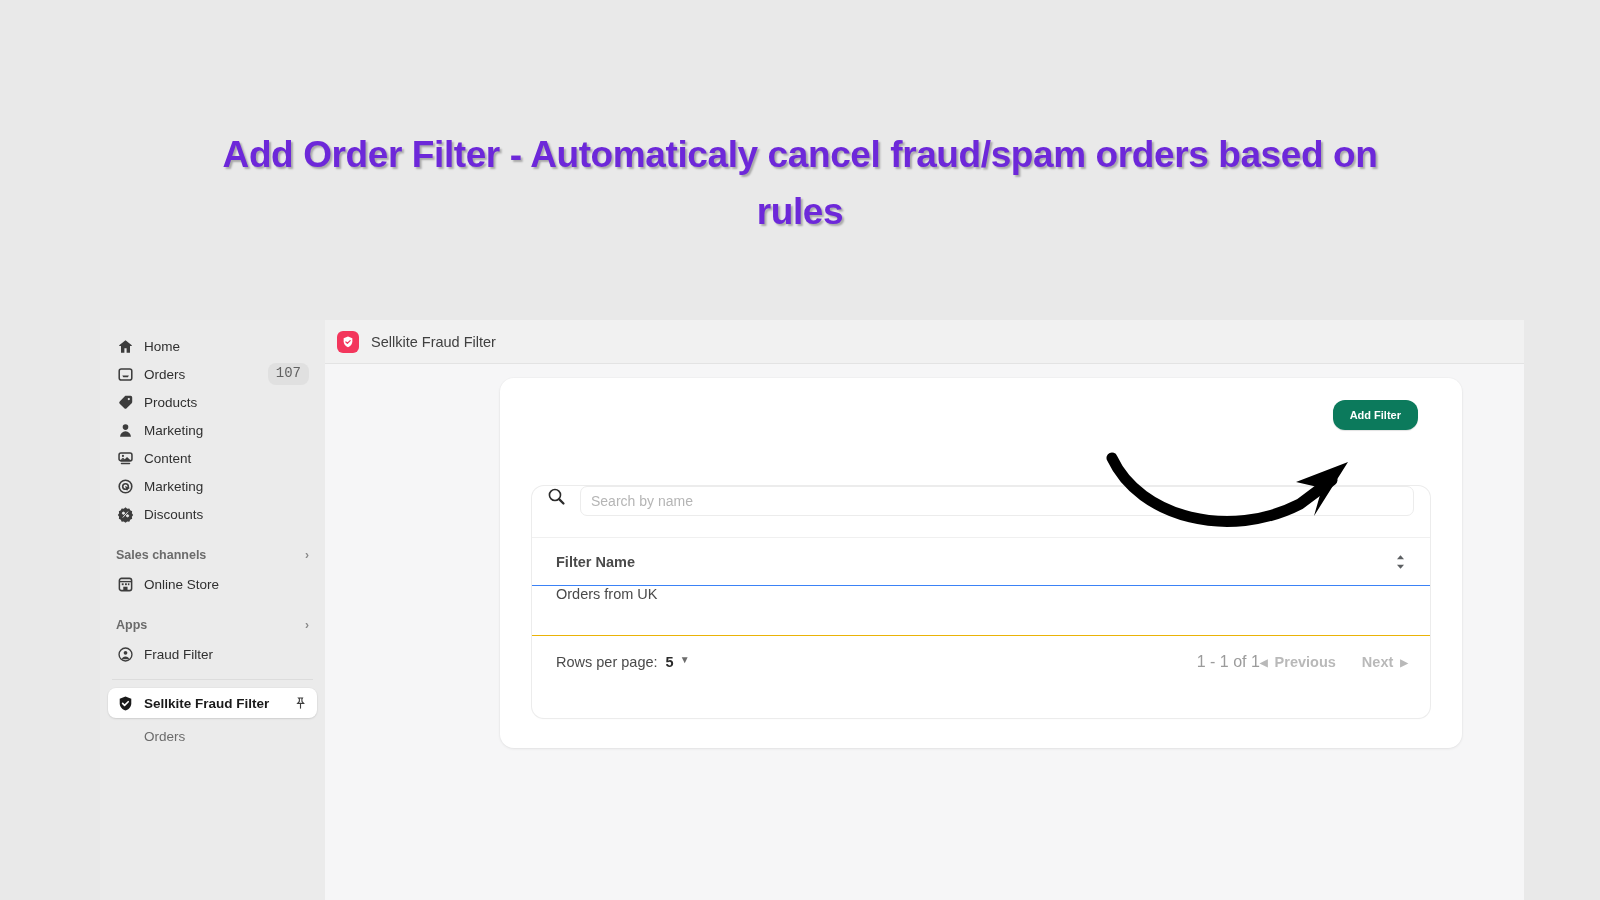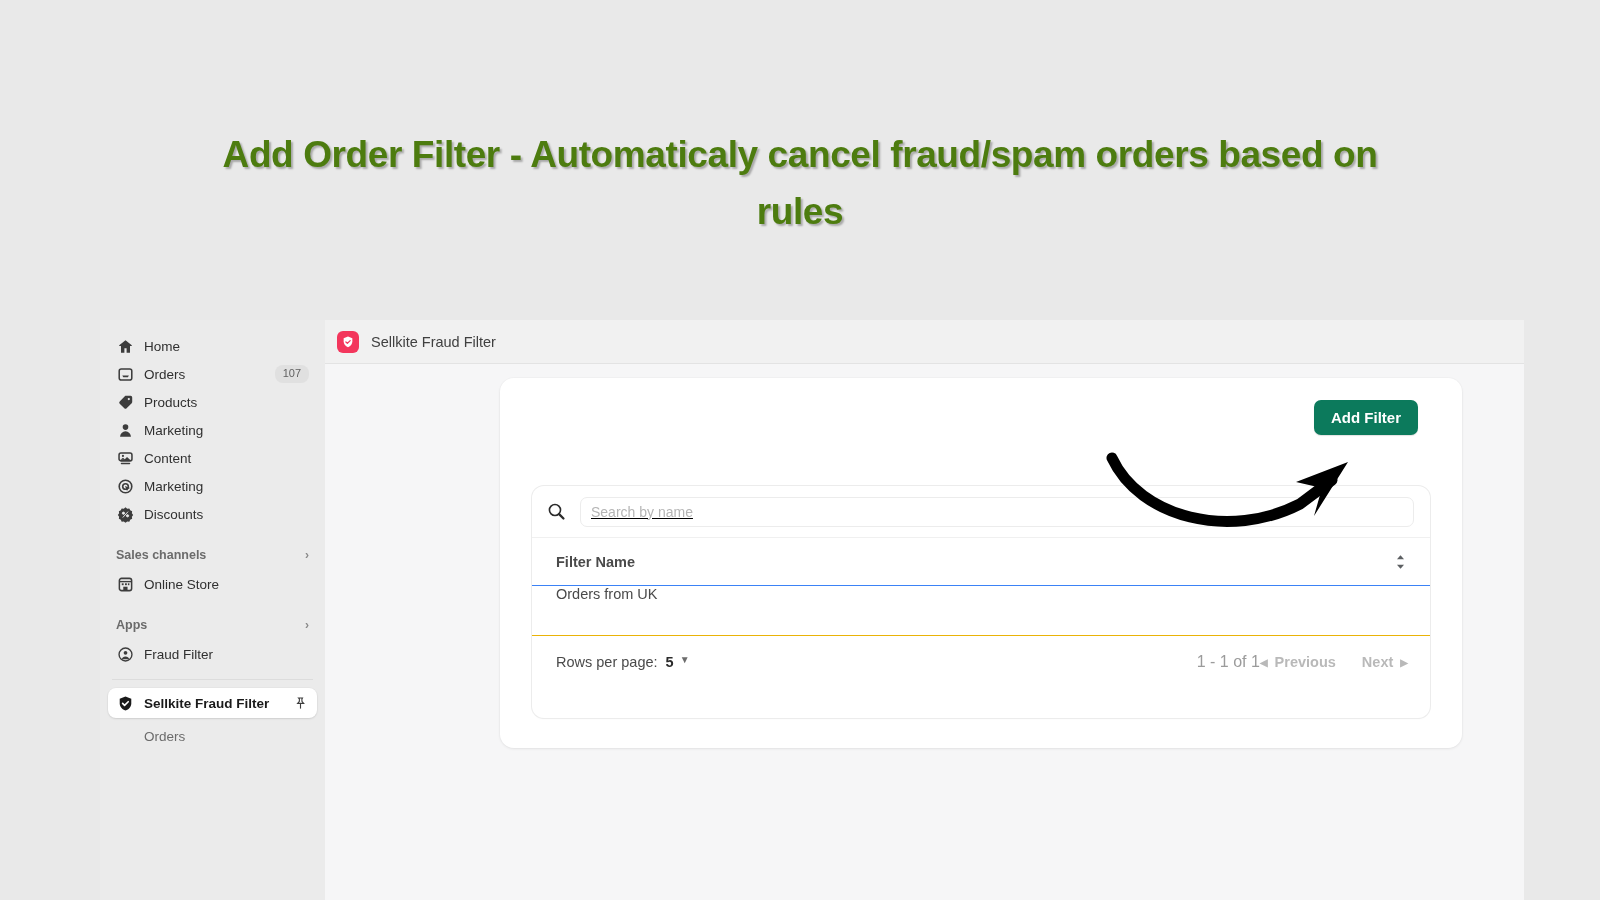--- a/index.html
+++ b/index.html
@@ -13,21 +13,21 @@
   
   .hero-title {
     position: absolute;
     left: 0; top: 126px;
     width: 1600px;
     text-align: center;
     font-size: 37px;
     font-weight: 700;
     line-height: 1.55;
     letter-spacing: -0.4px;
-    color: #4d7c0f;
+    color: #6d28d9;
     text-shadow: 2px 2px 2px rgba(0,0,0,0.28);
     padding: 0 190px;
   }
 
   
   .app-shell {
     position: absolute;
     left: 100px; top: 320px;
     width: 1424px; height: 580px;
     background: #f0abfc;
@@ -57,24 +57,25 @@
   .nav-item .ico {
     width: 18px; height: 18px;
     margin-right: 10px;
     display: flex; align-items: center; justify-content: center;
     flex: 0 0 18px;
   }
   .nav-item .lbl { flex: 1 1 auto; white-space: nowrap; }
   .badge {
     background: #e0e0e0;
     color: #616161;
-    font-size: 11px;
+    font-size: 14px;
     border-radius: 8px;
     padding: 2px 8px;
     line-height: 1.25;
+    font-family: Liberation Mono, monospace;
   }
   .nav-group {
     display: flex; align-items: center;
     height: 26px;
     margin: 14px 8px 2px 8px;
     padding: 0 8px;
     font-size: 12.5px;
     font-weight: 700;
     color: #6b6b6b;
     cursor: pointer;
@@ -136,43 +137,42 @@
     border-radius: 14px;
     box-shadow: 0 1px 3px rgba(0,0,0,0.07), 0 0 0 1px rgba(0,0,0,0.015);
   }
   .card-actions {
     display: flex; justify-content: flex-end;
     padding: 22px 44px 0 0;
   }
   .btn-primary {
     background: #0c7a5c;
     color: #fff;
-    font-size: 15px;
+    font-size: 11px;
     font-weight: 700;
     border: none;
-    border-radius: 7px;
+    border-radius: 12px;
     padding: 9px 17px;
     cursor: pointer;
     box-shadow: 0 1px 1px rgba(0,0,0,0.12);
   }
 
   .table-card {
     position: absolute;
     left: 32px; top: 108px;
     width: 898px; height: 232px;
     background: #fff;
     border-radius: 12px;
     box-shadow: 0 0 0 1px #ececec, 0 1px 2px rgba(0,0,0,0.04);
   }
   .search-row {
-    display: flex; align-items: center;
+    display: flex; align-items: flex-start;
     height: 52px;
     padding: 0 16px 0 14px;
     border-bottom: 1px solid #f0f0f0;
-    text-decoration: underline;
   }
   .search-ico { width: 22px; height: 22px; margin-right: 12px; flex: 0 0 22px; }
   .search-input {
     flex: 1 1 auto;
     height: 30px;
     border: 1px solid #ececec;
     border-radius: 7px;
     padding: 0 10px;
     font-size: 14px;
     color: #303030;

